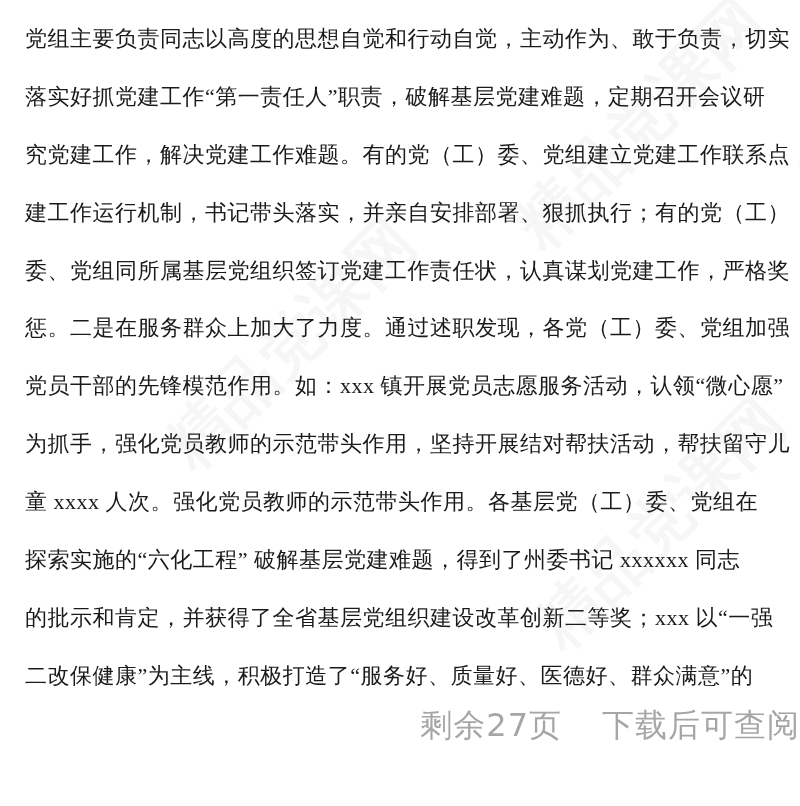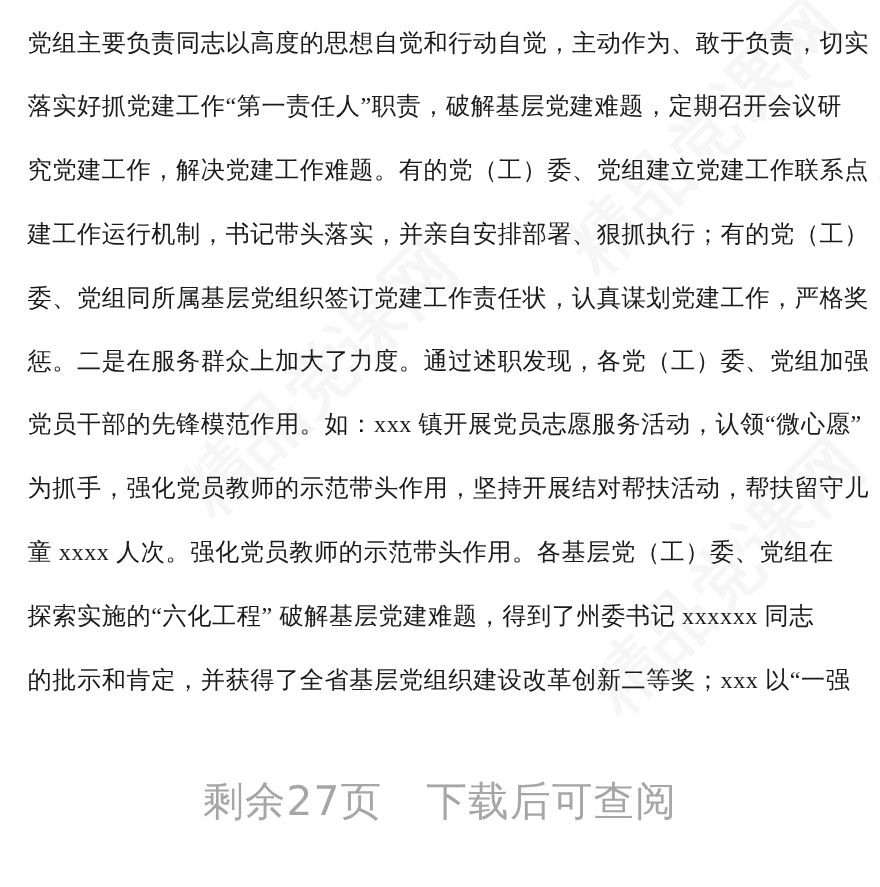--- a/index.html
+++ b/index.html
@@ -15,22 +15,22 @@
     letter-spacing:0.5px;
     margin-top:20px;
   }
   .line.last { text-align-last:justify; }
   .watermark {
     position:absolute; font-family:"DejaVu Sans", sans-serif; font-size:64px;
     color:rgba(0,0,0,0.035); transform:rotate(-45deg); white-space:nowrap;
     pointer-events:none; font-weight:bold;
   }
   .footer-note {
-    position:absolute; left:0; top:704px; width:800px; text-align:center;
-    font-family:"DejaVu Sans", "Liberation Sans", sans-serif; font-size:37px;
+    position:absolute; left:0; top:704px; width:800px; text-align:right;
+    font-family:"DejaVu Sans", "Liberation Sans", sans-serif; font-size:32px;
     color:#a6a6a6; letter-spacing:1px;
   }
   .footer-note span.gap { display:inline-block; width:40px; }
 </style>
 </head>
 <body>
 
 <div class="page">
 
   <div class="watermark" style="left:130px; top:300px;">精品党课网</div>
@@ -42,19 +42,20 @@
     <div class="line">落实好抓党建工作“第一责任人”职责，破解基层党建难题，定期召开会议研</div>
     <div class="line">究党建工作，解决党建工作难题。有的党（工）委、党组建立党建工作联系点，</div>
     <div class="line">建工作运行机制，书记带头落实，并亲自安排部署、狠抓执行；有的党（工）</div>
     <div class="line">委、党组同所属基层党组织签订党建工作责任状，认真谋划党建工作，严格奖</div>
     <div class="line">惩。二是在服务群众上加大了力度。通过述职发现，各党（工）委、党组加强</div>
     <div class="line">党员干部的先锋模范作用。如：xxx 镇开展党员志愿服务活动，认领“微心愿”</div>
     <div class="line">为抓手，强化党员教师的示范带头作用，坚持开展结对帮扶活动，帮扶留守儿</div>
     <div class="line">童 xxxx 人次。强化党员教师的示范带头作用。各基层党（工）委、党组在</div>
     <div class="line">探索实施的“六化工程” 破解基层党建难题，得到了州委书记 xxxxxx 同志</div>
     <div class="line">的批示和肯定，并获得了全省基层党组织建设改革创新二等奖；xxx 以“一强</div>
+    <div class="line last">二改保健康”为主线，积极打造了“服务好、质量好、医德好、群众满意”的</div>
   </div>
 
   <div class="footer-note">
     <span>剩余27页</span><span class="gap"></span><span>下载后可查阅</span>
   </div>
 
 </div>
 
 </body></html>

